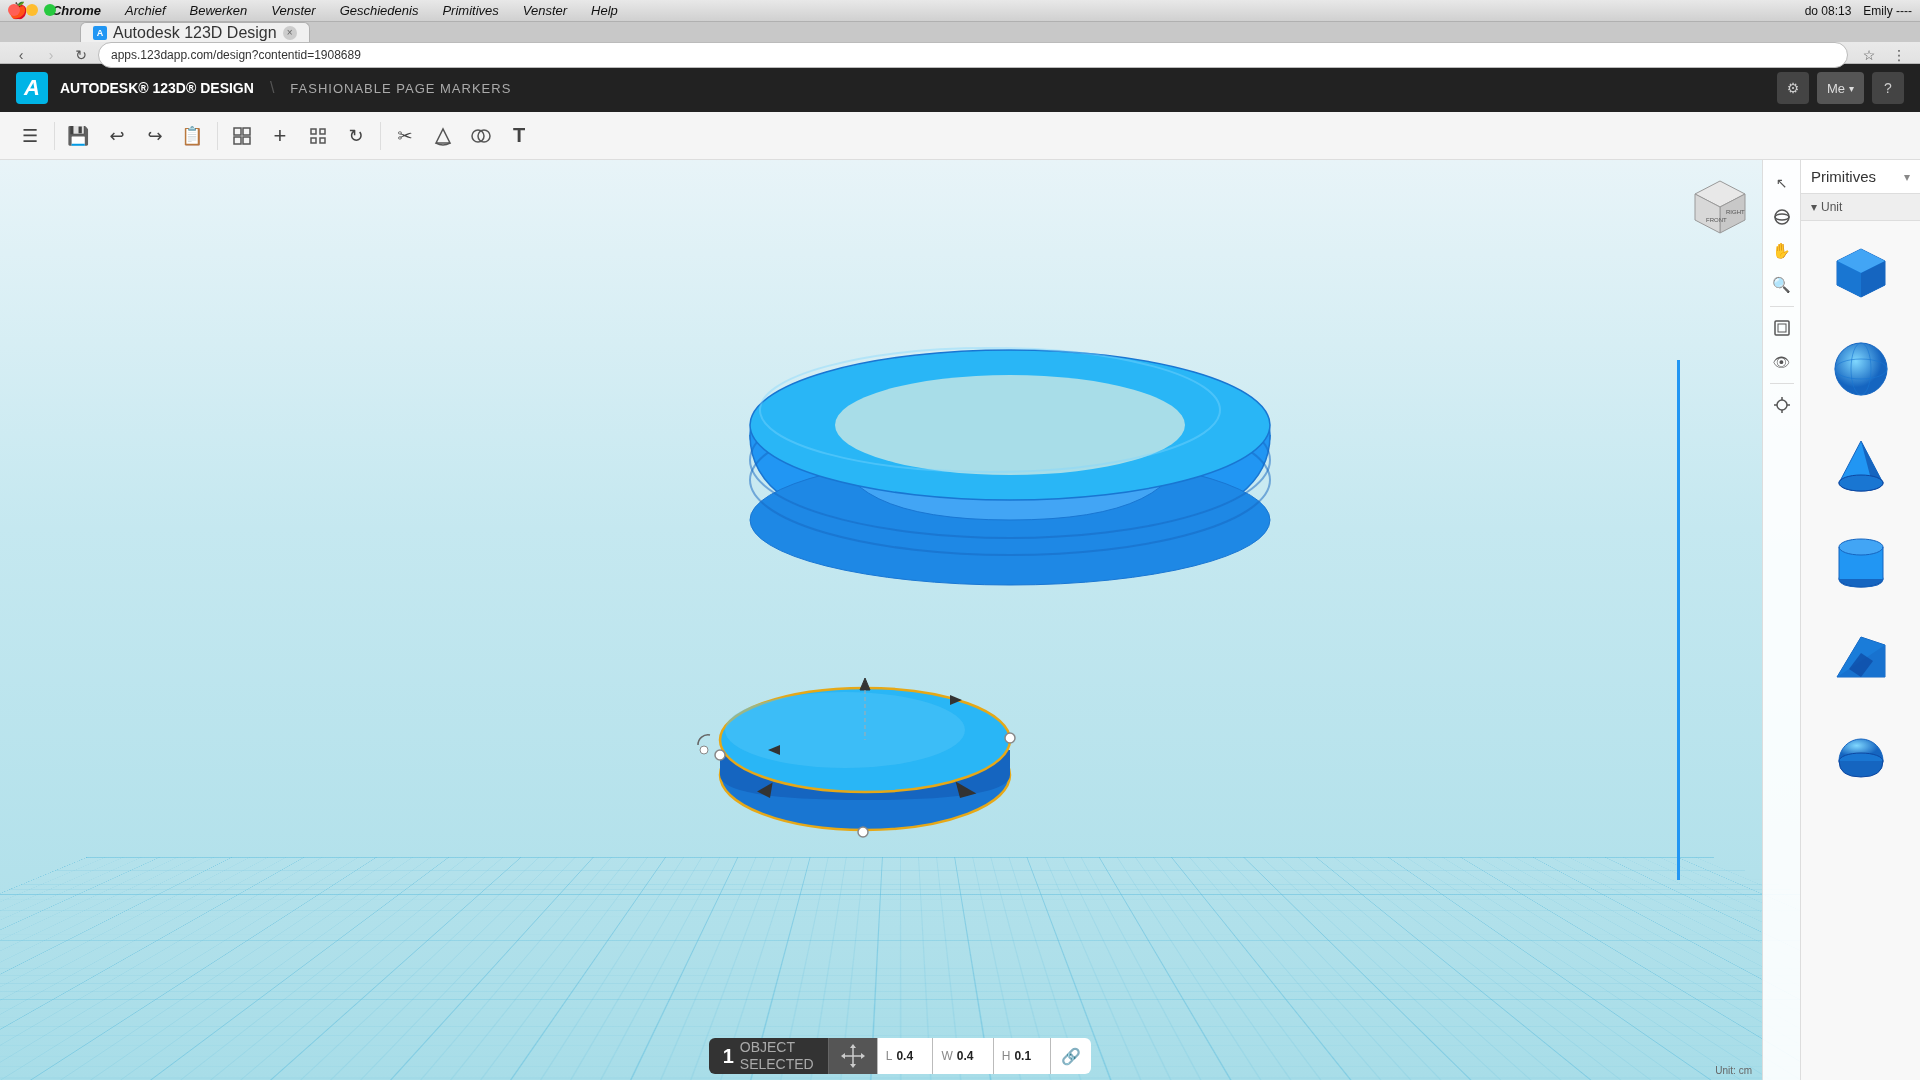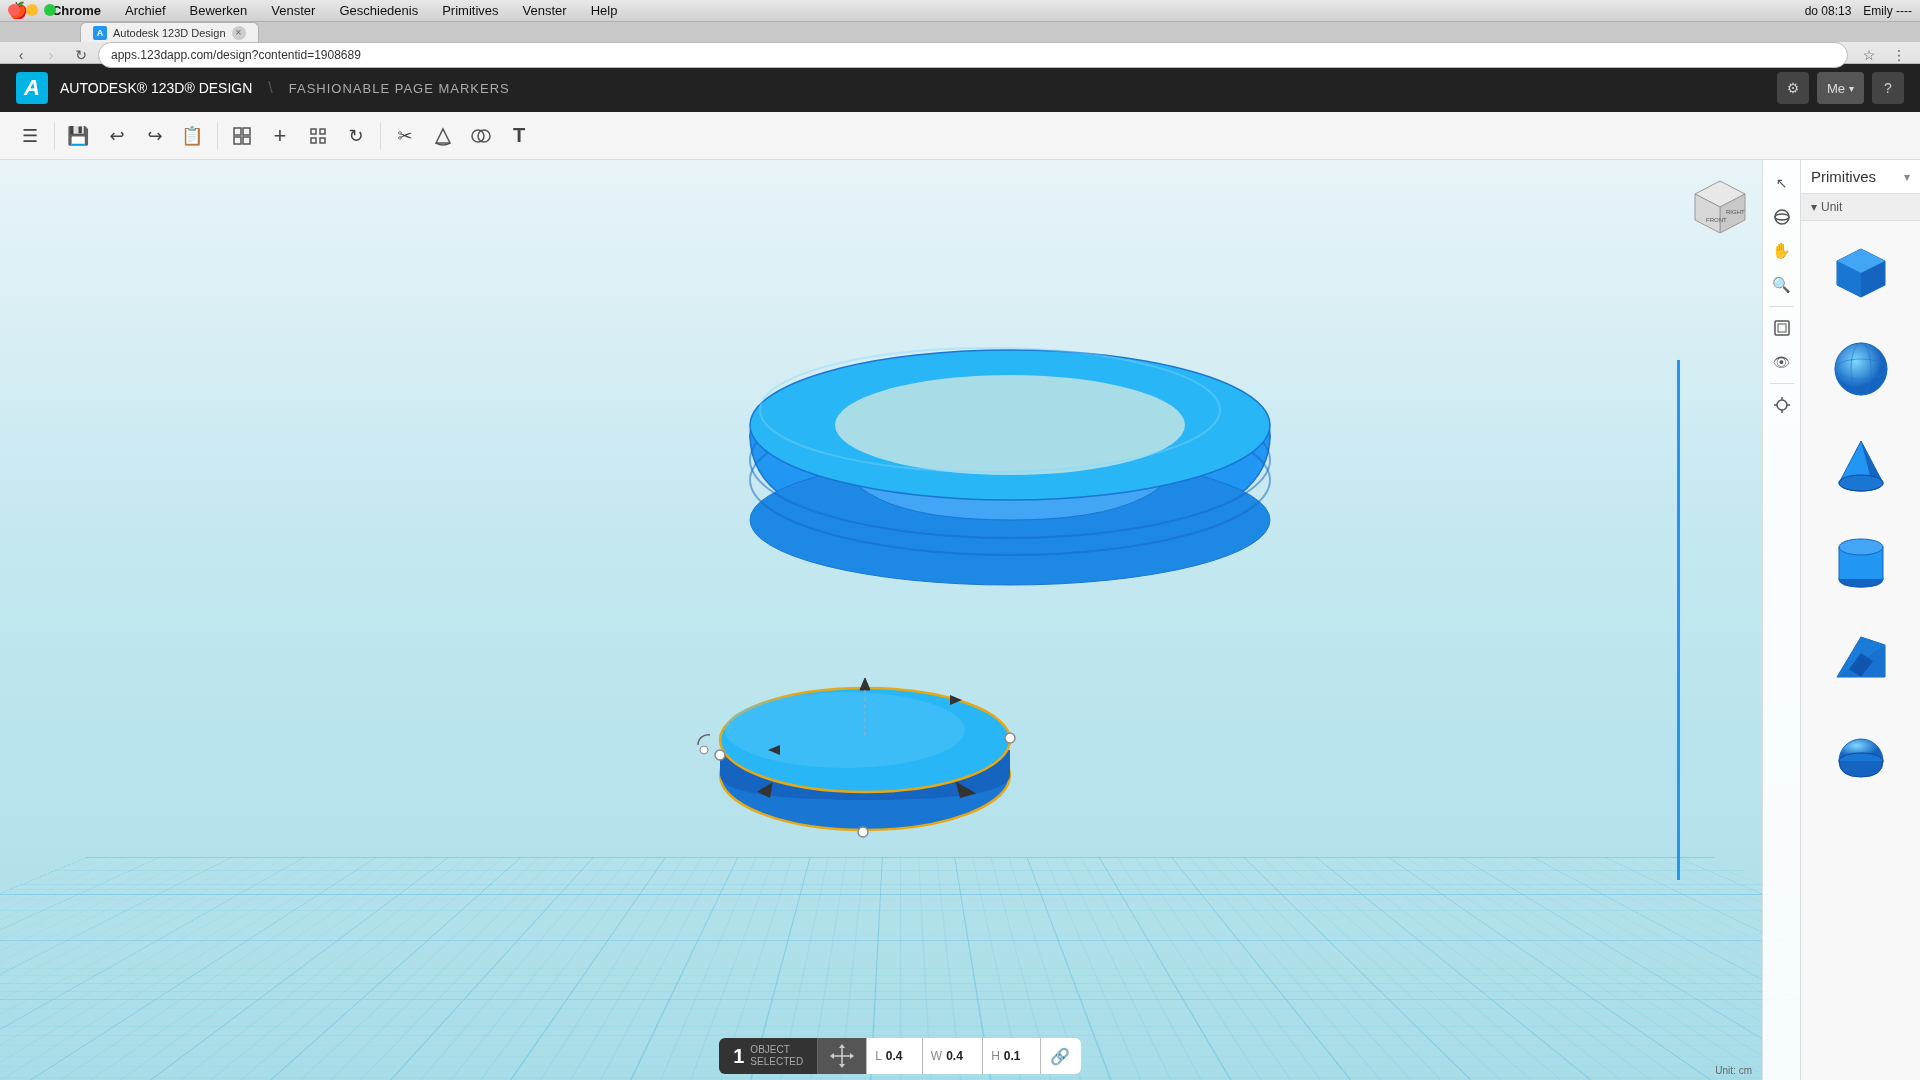--- a/index.html
+++ b/index.html
@@ -6,21 +6,21 @@
     body { width: 1920px; height: 1080px; overflow: hidden; font-family: -apple-system, 'Helvetica Neue', Arial, sans-serif; background: #1a1a1a; }
 
     
     #menu-bar {
       width: 1920px; height: 22px; background: linear-gradient(180deg, #e8e8e8 0%, #d0d0d0 100%);
       display: flex; align-items: center; padding: 0 8px; gap: 16px;
       font-size: 13px; font-weight: 500; color: #111;
       border-bottom: 1px solid #b0b0b0;
     }
     .menu-bar-logo { font-size: 16px; margin-right: 4px; }
-    .menu-bar-item { cursor: default; padding: 0 4px; }
+    .menu-bar-item { cursor: default; padding: 0 4px; font-style: italic; }
     .menu-bar-right { margin-left: auto; display: flex; align-items: center; gap: 12px; font-size: 12px; }
 
     
     #browser-chrome {
       width: 1920px; height: 42px; background: linear-gradient(180deg, #f0f0f0 0%, #e2e2e2 100%);
       border-bottom: 1px solid #b8b8b8;
       display: flex; flex-direction: column;
     }
     #tab-bar {
       height: 24px; background: #c8c8c8; display: flex; align-items: flex-end; padding: 0 0 0 80px;
@@ -47,21 +47,21 @@
     
     #app-header {
       width: 1920px; height: 48px; background: #222; display: flex; align-items: center;
       padding: 0 16px; gap: 12px;
     }
     #autodesk-logo {
       width: 32px; height: 32px; background: #00b4e6; border-radius: 4px;
       display: flex; align-items: center; justify-content: center; color: white; font-size: 18px; font-weight: bold;
     }
     #app-title { color: #ccc; font-size: 14px; }
-    #app-title span { color: white; font-weight: normal; }
+    #app-title span { color: white; font-weight: bold; }
     #project-title { color: #aaa; font-size: 13px; text-transform: uppercase; letter-spacing: 1px; }
     .header-sep { color: #555; margin: 0 4px; }
     #header-right { margin-left: auto; display: flex; align-items: center; gap: 8px; }
     .header-right-btn { width: 32px; height: 32px; border-radius: 4px; background: #444; border: none; cursor: pointer; display: flex; align-items: center; justify-content: center; color: #ccc; font-size: 14px; }
     #me-btn { background: #555; padding: 0 10px; width: auto; gap: 4px; font-size: 13px; color: #ddd; }
 
     
     #toolbar {
       width: 1920px; height: 48px; background: #f5f5f5; border-bottom: 1px solid #ddd;
       display: flex; align-items: center; padding: 0 12px; gap: 2px;
@@ -119,21 +119,21 @@
       position: absolute; bottom: 0; left: 0; right: 0; height: 48px;
       display: flex; align-items: center; justify-content: center; gap: 0;
       pointer-events: none;
     }
     #selection-info {
       background: #333; color: white; border-radius: 6px 0 0 6px;
       padding: 0 14px; height: 36px; display: flex; align-items: center; gap: 6px;
       font-size: 12px; pointer-events: all;
     }
     .sel-num { font-size: 20px; font-weight: bold; color: white; }
-    .sel-text { font-size: 10px; line-height: 1.2; text-transform: uppercase; color: #aaa; }
+    .sel-text { font-size: 14px; line-height: 1.2; text-transform: uppercase; color: #aaa; }
     #transform-tool {
       background: #555; height: 36px; padding: 0 12px; display: flex; align-items: center;
       border-left: 1px solid #666; pointer-events: all; cursor: pointer;
     }
     .dim-group {
       background: white; height: 36px; padding: 0 8px; display: flex; align-items: center; gap: 4px;
       border-left: 1px solid #bbb; font-size: 12px; pointer-events: all;
     }
     .dim-label { color: #888; font-weight: 500; }
     .dim-value { color: #222; font-weight: 700; min-width: 28px; }
@@ -195,21 +195,21 @@
 
     <div style="position:absolute;left:8px;top:4px;display:flex;gap:6px;">
       <div style="width:12px;height:12px;border-radius:50%;background:#ff5f56;cursor:pointer;"></div>
       <div style="width:12px;height:12px;border-radius:50%;background:#ffbd2e;cursor:pointer;"></div>
       <div style="width:12px;height:12px;border-radius:50%;background:#27c93f;cursor:pointer;"></div>
     </div>
     <div class="tab">
       <div class="tab-favicon">
           <span>A</span>
         </div>
-      <span style="font-size:11px;color:#333;">Autodesk 123D Design</span>
+      <span style="font-size:16px;color:#333;">Autodesk 123D Design</span>
       <span class="tab-close">×</span>
     </div>
   </div>
   <div id="nav-bar">
     <button class="nav-btn">‹</button>
     <button class="nav-btn" style="color:#bbb">›</button>
     <button class="nav-btn">↻</button>
     <div id="address-bar">
       <span>apps.123dapp.com/design?contentid=1908689</span>
     </div>

